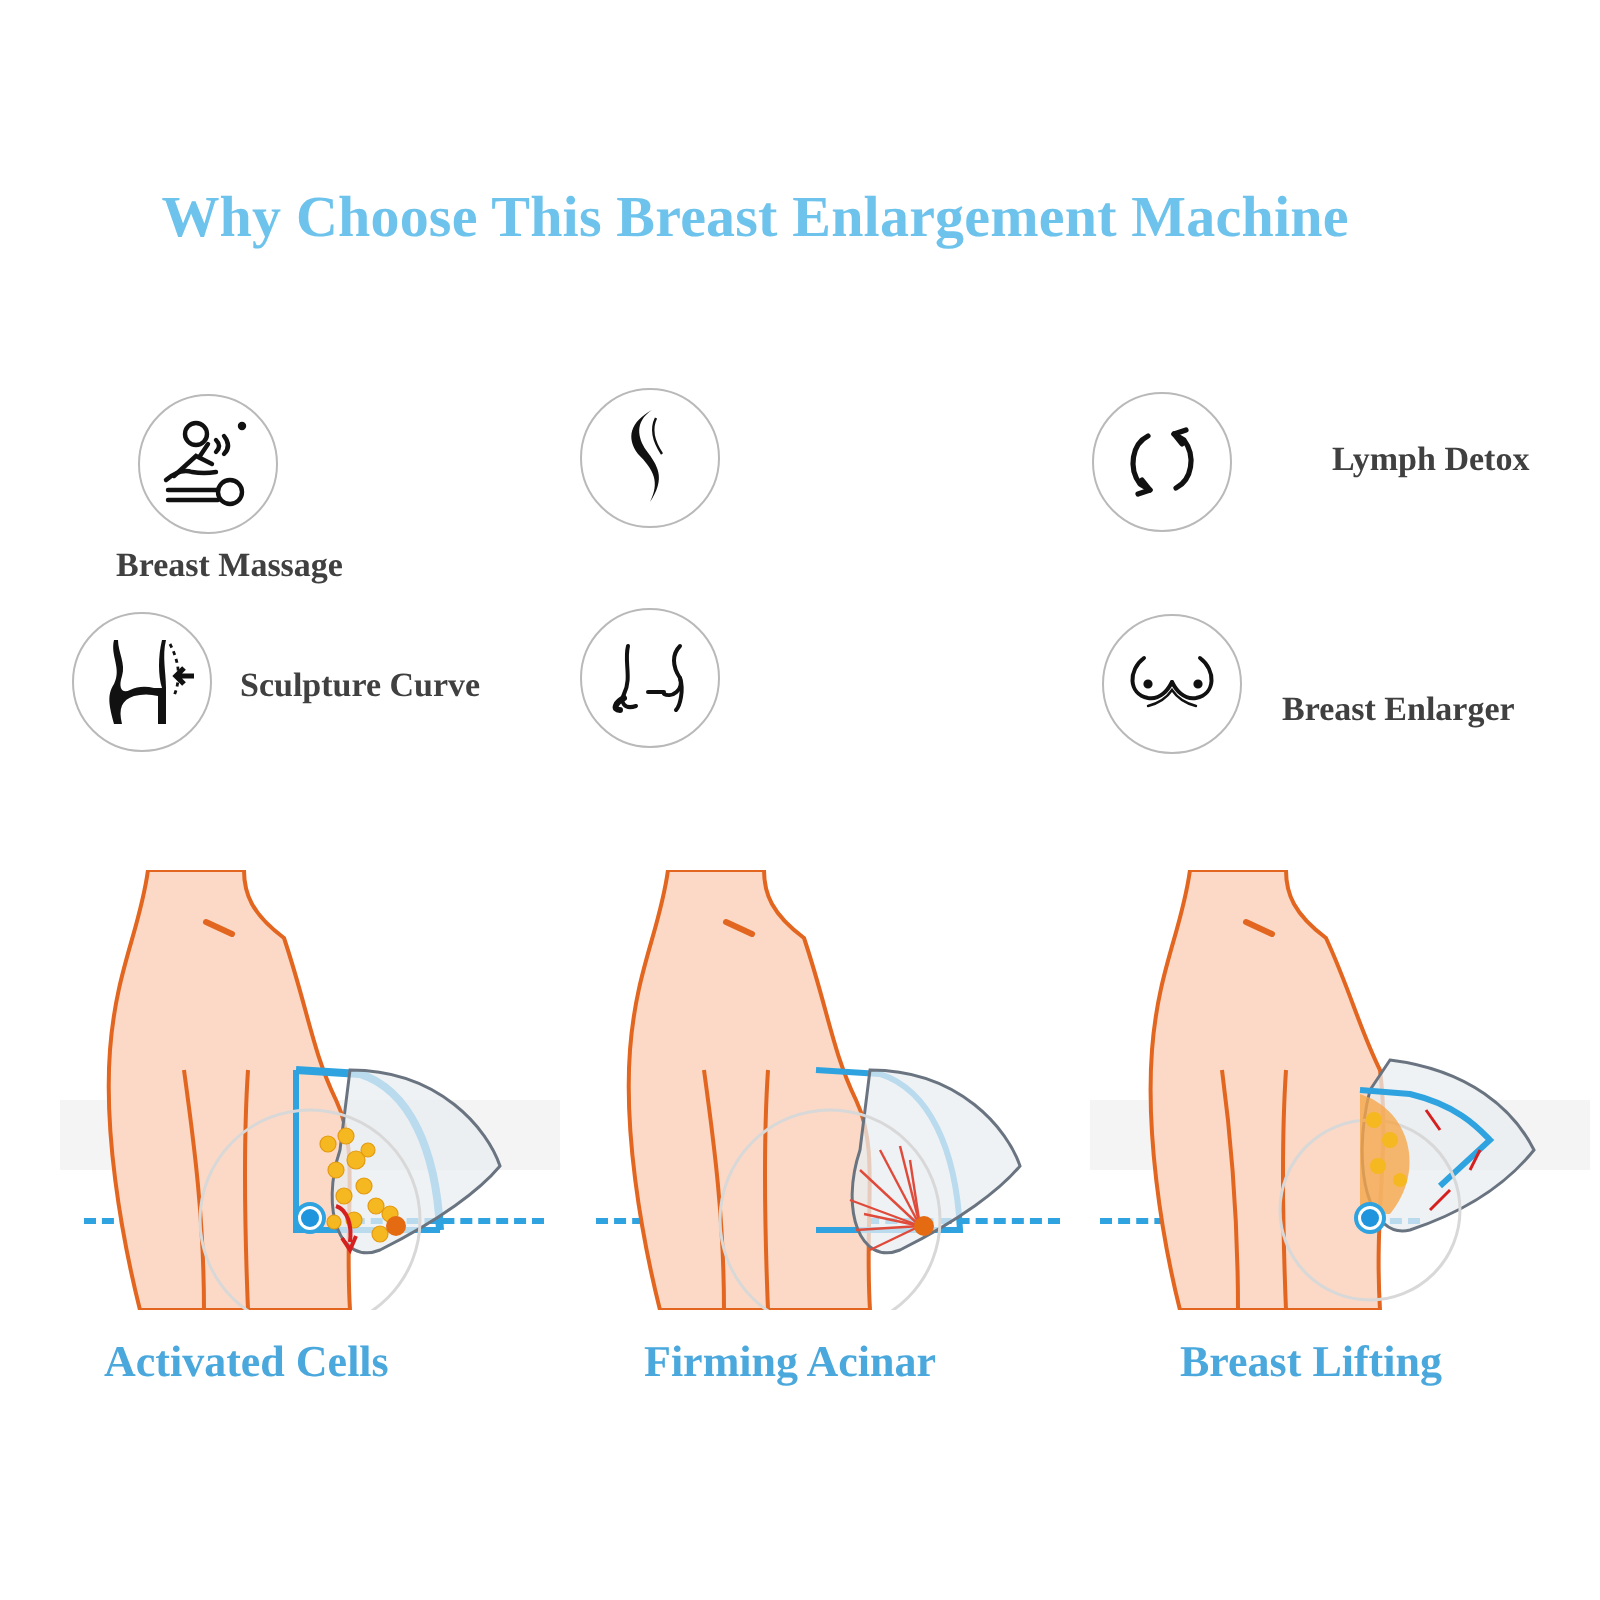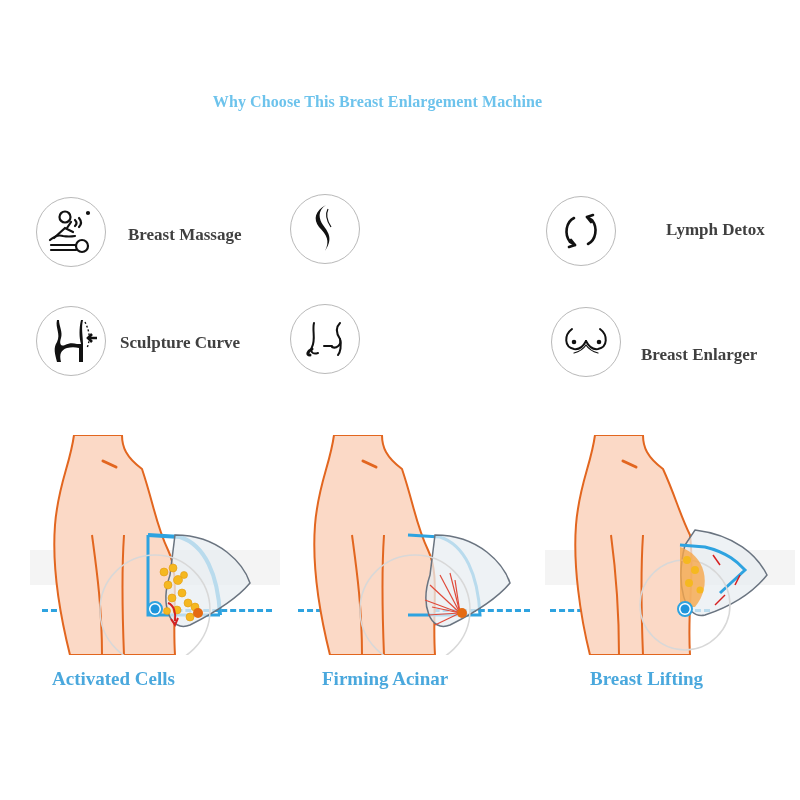--- a/index.html
+++ b/index.html
@@ -1,30 +1,30 @@
 <!DOCTYPE html>
 <html><head>
 <meta charset="utf-8">
 <style>
   html,body{margin:0;padding:0;background:#ffffff;}
   body{width:800px;height:800px;position:relative;overflow:hidden;font-family:"Liberation Serif","DejaVu Serif",serif;}
-  .title{position:absolute;left:0;width:755px;top:93px;text-align:center;font-weight:bold;font-size:16px;color:#6dc3ec;letter-spacing:0.1px;}
+  .title{position:absolute;left:0;width:755px;top:93px;text-align:center;font-weight:bold;font-size:29px;color:#6dc3ec;letter-spacing:0.1px;}
   .feature{position:absolute;display:flex;align-items:center;}
   .circle{width:70px;height:70px;border-radius:50%;border:1.3px solid #b9b9b9;background:#fff;display:flex;align-items:center;justify-content:center;flex-shrink:0;box-sizing:border-box;}
   .flabel{font-weight:bold;font-size:17px;color:#404040;white-space:nowrap;}
   .panel{position:absolute;top:435px;width:250px;height:220px;overflow:hidden;}
-  .caption{position:absolute;top:668px;font-weight:bold;font-size:19px;color:#4aa8dd;white-space:nowrap;}
+  .caption{position:absolute;top:668px;font-weight:bold;font-size:22px;color:#4aa8dd;white-space:nowrap;}
   .dash{position:absolute;top:609px;height:0;border-top:3px dashed #2ea3e0;}
 </style>
 </head>
 <body>
 
 <div class="title">Why Choose This Breast Enlargement Machine</div>
 
-<div class="feature" style="left:36px;top:197px;">
+<div class="feature" style="left:36px;top:197px;flex-direction:column;">
   <div class="circle">
     <svg width="52" height="52" viewBox="0 0 52 52" fill="none" stroke="#111" stroke-width="2.2" stroke-linecap="round">
       <circle cx="20" cy="11" r="5.5"></circle>
       <path d="M9 32 L20 22 L28 26 M22 22 l4-6"></path>
       <path d="M5 34 Q12 28 18 30 Q24 31 30 30"></path>
       <path d="M6 39 H31 M6 44 H31"></path>
       <circle cx="37" cy="40" r="6"></circle>
       <path d="M30 14 q3 3 0 6 M34 12 q4 5 0 9"></path>
       <circle cx="43" cy="7" r="1" fill="#111"></circle>
     </svg>

